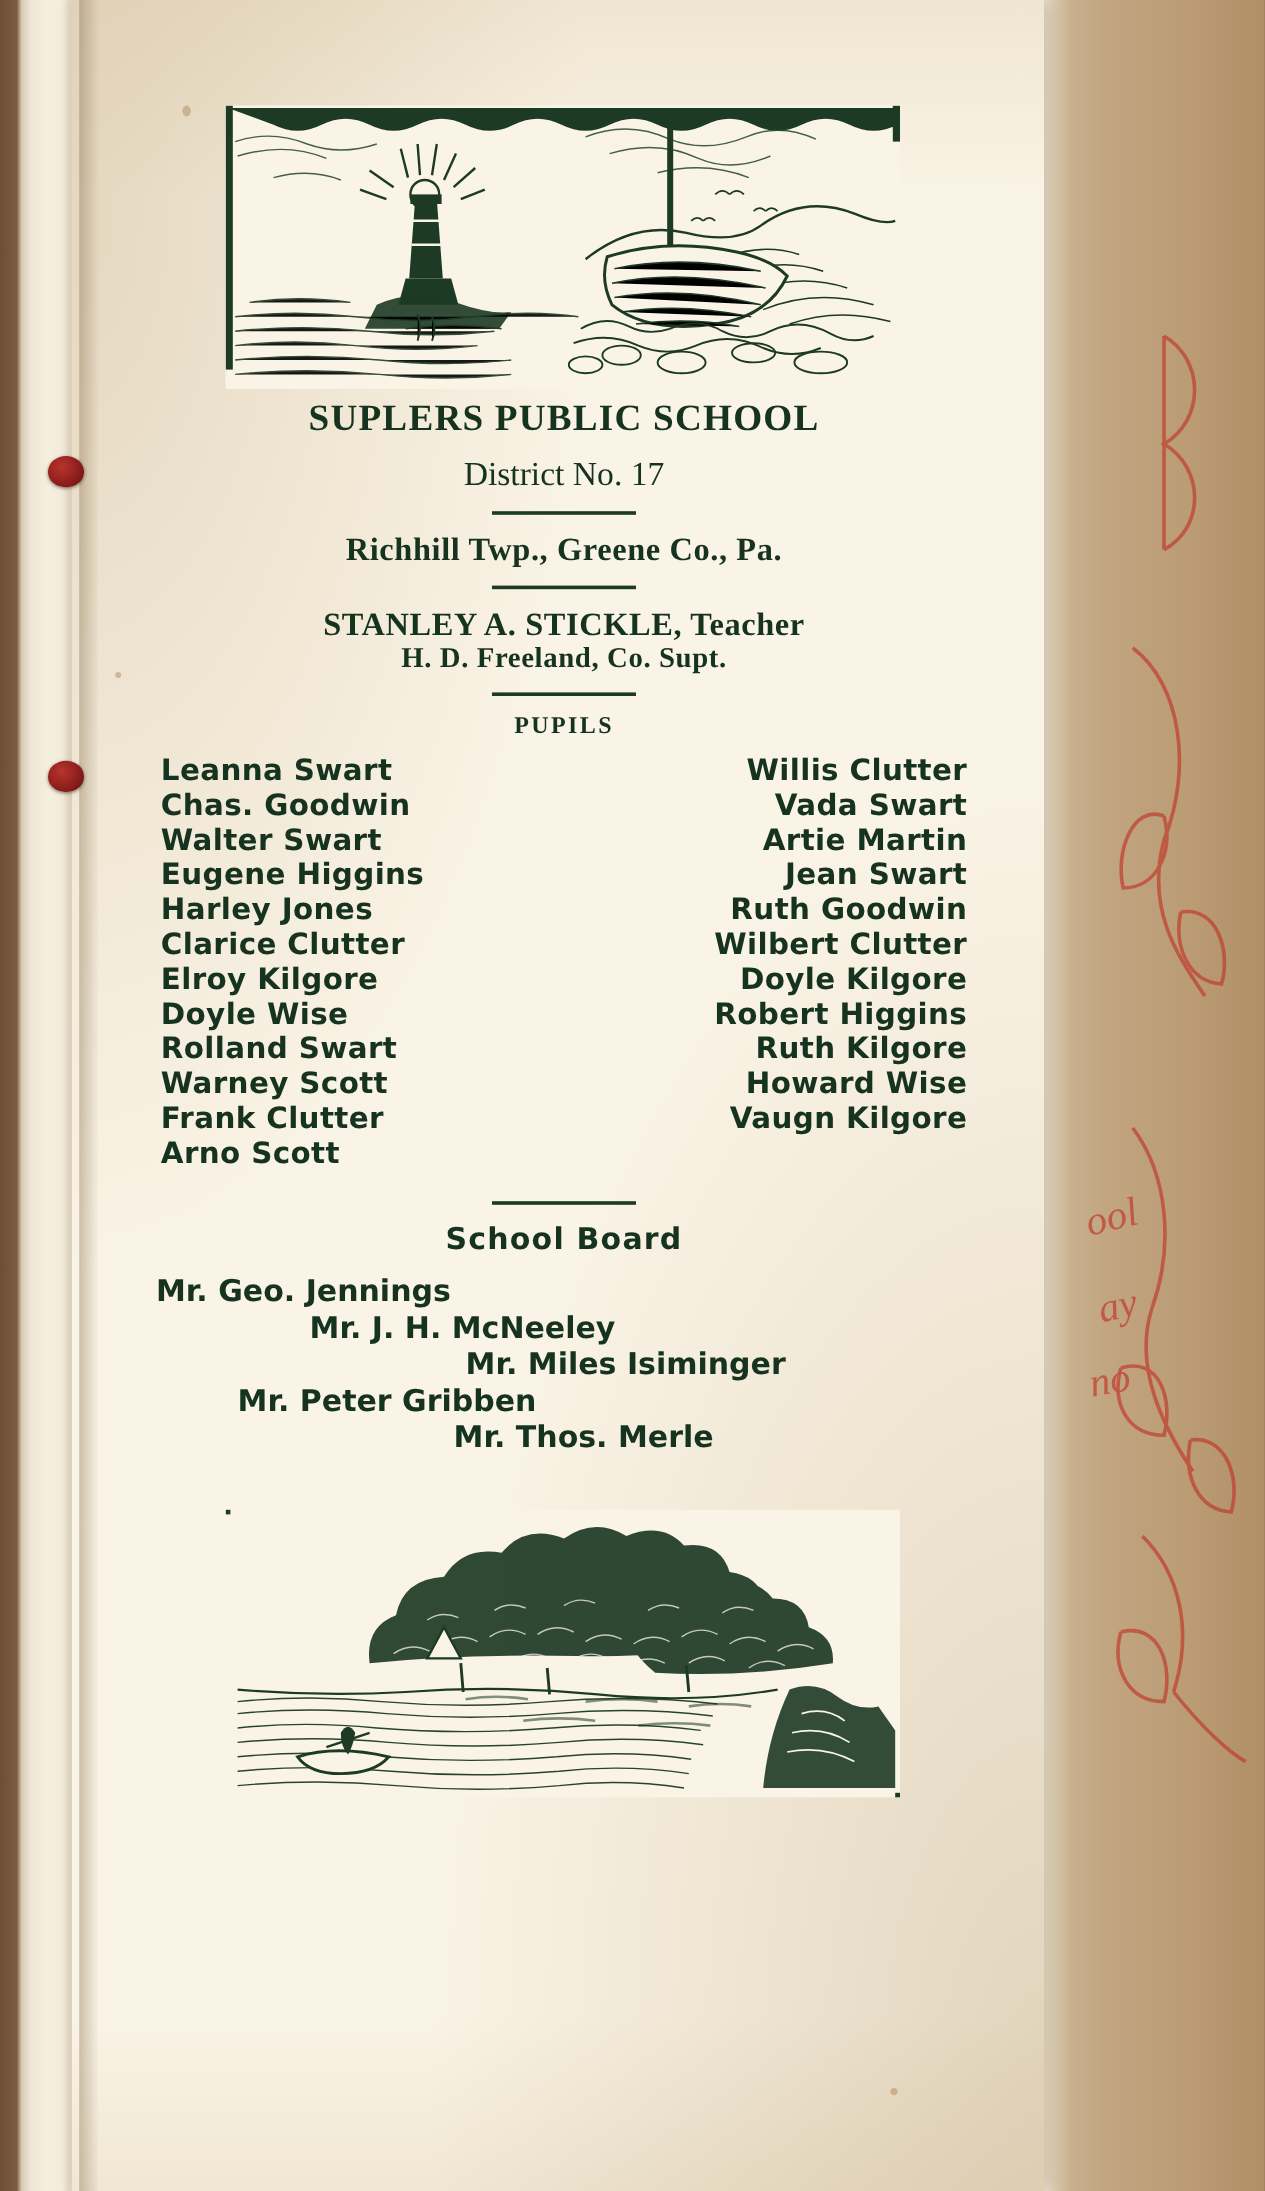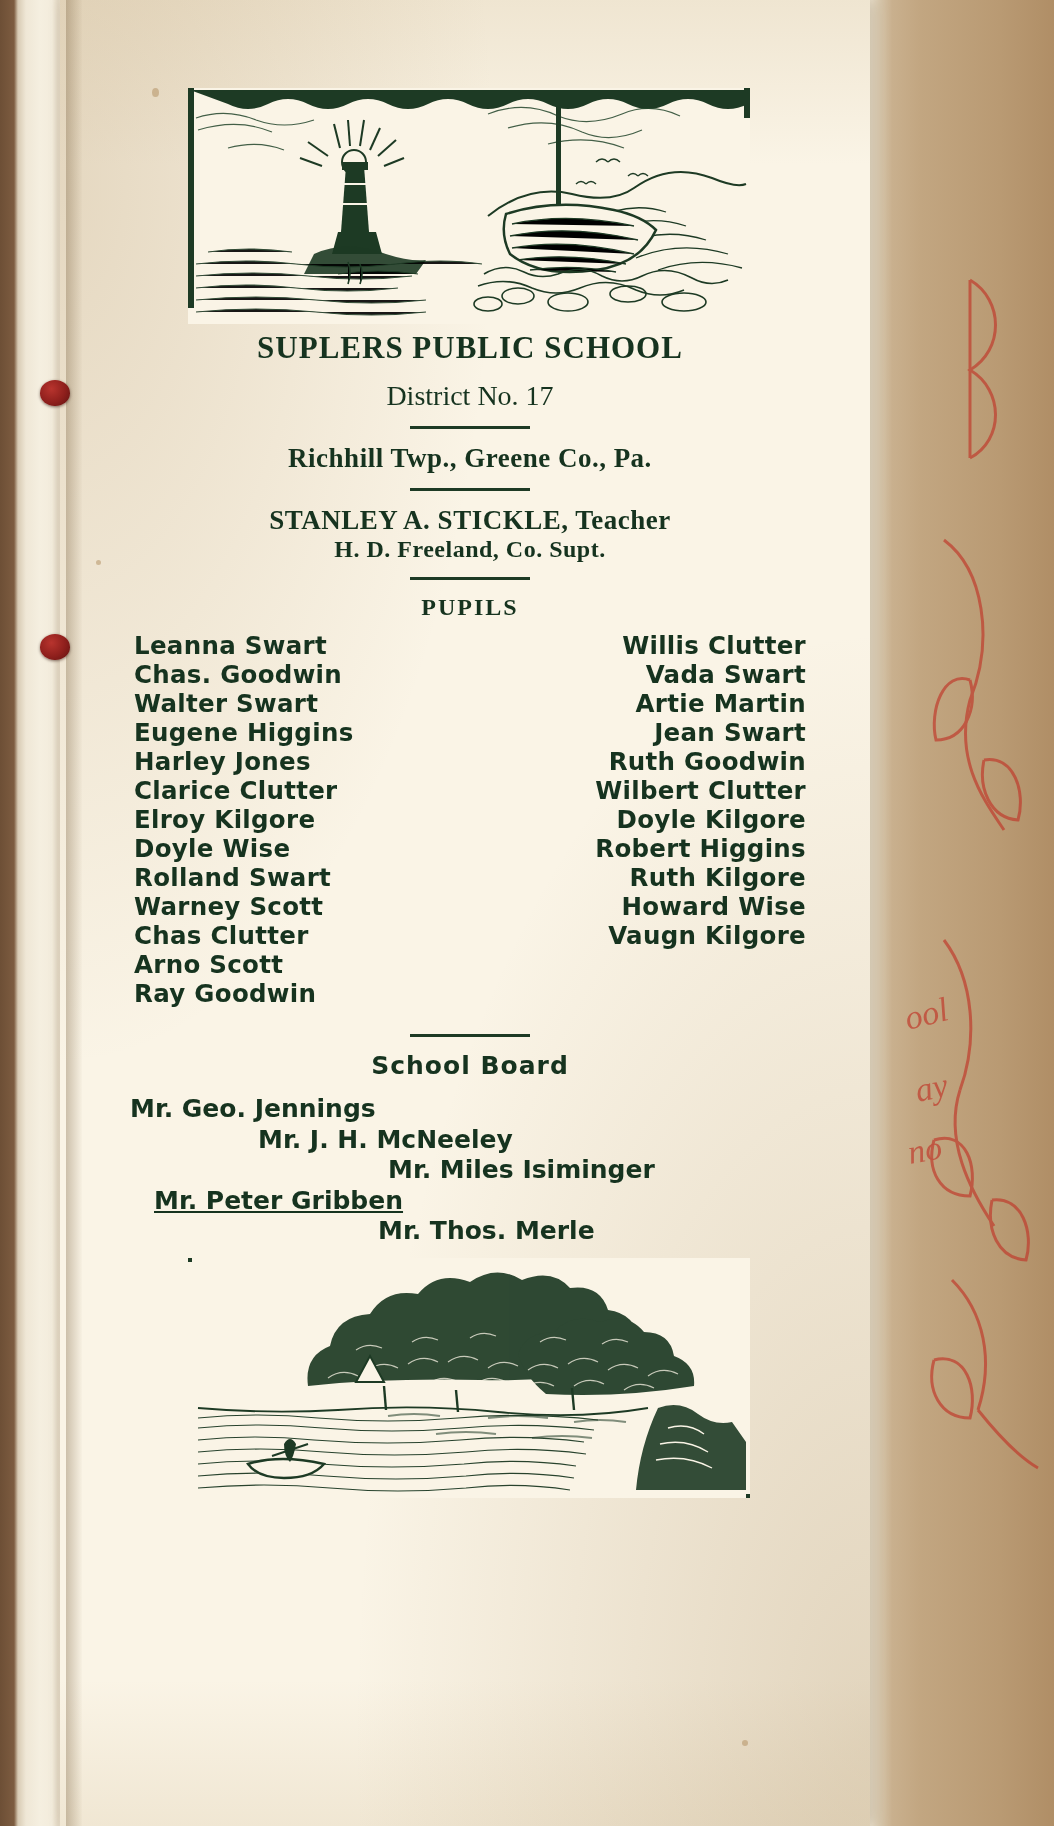--- a/index.html
+++ b/index.html
@@ -144,21 +144,21 @@
     font-weight: bold;
     margin: 0;
     letter-spacing: .5px;
   }
   .line-center.small { font-size: 24px; }
 
   .rule-wrap { margin: 14px 0 14px 0; }
 
   #pupils-heading {
     text-align: center;
-    font-size: 24px;
+    font-size: 20px;
     font-weight: bold;
     letter-spacing: 2px;
     margin: 6px 0 10px 0;
   }
 
   #pupils {
     display: flex;
     justify-content: space-between;
     padding: 0 4px;
     gap: 10px;
@@ -186,21 +186,21 @@
   .board-member {
     font-family: "DejaVu Sans", sans-serif;
     font-size: 25px;
     font-weight: bold;
     line-height: 1.22;
     white-space: nowrap;
   }
   .bm0 { margin-left: 0px; }
   .bm1 { margin-left: 128px; }
   .bm2 { margin-left: 258px; }
-  .bm3 { margin-left: 24px; text-decoration: underline; }
+  .bm3 { margin-left: 68px; }
   .bm4 { margin-left: 248px; }
 
   
   .speck { position:absolute; border-radius:50%; background:#b08b5c; opacity:.5; }
 </style>
 </head>
 <body>
 
 <div id="page">
 
@@ -368,23 +368,22 @@
         <div class="pupil">Leanna Swart</div>
         <div class="pupil">Chas. Goodwin</div>
         <div class="pupil">Walter Swart</div>
         <div class="pupil">Eugene Higgins</div>
         <div class="pupil">Harley Jones</div>
         <div class="pupil">Clarice Clutter</div>
         <div class="pupil">Elroy Kilgore</div>
         <div class="pupil">Doyle Wise</div>
         <div class="pupil">Rolland Swart</div>
         <div class="pupil">Warney Scott</div>
-        <div class="pupil">Chas Clutter</div>
+        <div class="pupil">Frank Clutter</div>
         <div class="pupil">Arno Scott</div>
-        <div class="pupil">Ray Goodwin</div>
       </div>
       <div class="pupil-col right">
         <div class="pupil">Willis Clutter</div>
         <div class="pupil">Vada Swart</div>
         <div class="pupil">Artie Martin</div>
         <div class="pupil">Jean Swart</div>
         <div class="pupil">Ruth Goodwin</div>
         <div class="pupil">Wilbert Clutter</div>
         <div class="pupil">Doyle Kilgore</div>
         <div class="pupil">Robert Higgins</div>

